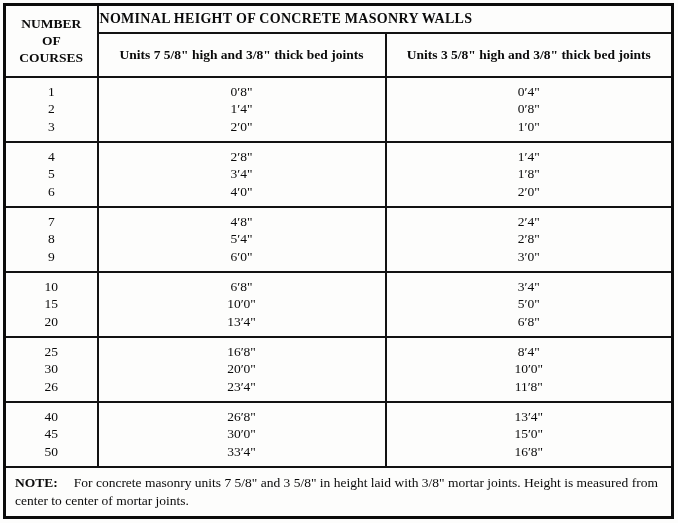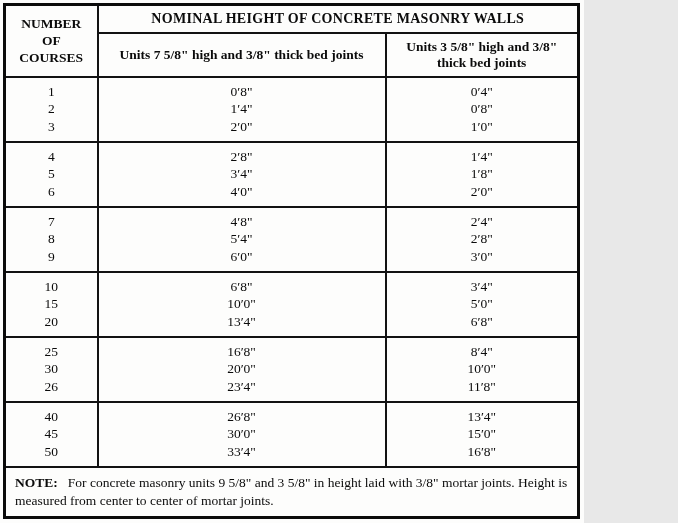--- a/index.html
+++ b/index.html
@@ -1,17 +1,17 @@
 <!DOCTYPE html>
 <html><head>
 <meta charset="utf-8">
 <style>
   html, body { margin: 0; padding: 0; background: #e8e8e8; }
   .page {
-    width: 584px;
+    width: 678px;
     height: 523px;
     background: #fdfdfc;
     box-sizing: border-box;
     padding: 3px 4px 4px 3px;
     font-family: "Liberation Serif", "DejaVu Serif", serif;
     color: #0b0b0b;
     overflow: hidden;
   }
   table.masonry {
     border-collapse: collapse;
@@ -30,21 +30,20 @@
   tr.grp  { height: 65px; }
   td.c-head {
     text-align: center;
     vertical-align: middle;
     font-weight: bold;
     font-size: 13.5px;
     line-height: 17px;
     white-space: pre-line;
   }
   td.t-head {
-    text-align: center;
     vertical-align: middle;
     font-weight: bold;
     font-size: 14px;
     letter-spacing: 0.3px;
   }
   td.s-head {
     text-align: center;
     vertical-align: middle;
     font-weight: bold;
     font-size: 13.5px;
@@ -59,21 +58,21 @@
     white-space: pre-line;
   }
   td.note {
     vertical-align: top;
     font-size: 13.5px;
     line-height: 18px;
     padding: 6px 9px 4px 9px;
   }
   .note-label {
     font-weight: bold;
-    padding-right: 10px;
+    padding-right: 16px;
   }
 </style>
 </head>
 <body>
 
 <div class="page">
   <table class="masonry">
     <colgroup>
       <col style="width:93px">
       <col style="width:288px">
@@ -153,18 +152,18 @@
         <td class="val">26′8"
 30′0"
 33′4"</td>
         <td class="val">13′4"
 15′0"
 16′8"</td>
       </tr>
 
       <tr class="note-row">
         <td class="note" colspan="3">
-          <span class="note-label">NOTE:</span><span>For concrete masonry units 9 5/8" and 3 5/8" in height laid with 3/8" mortar joints. Height is measured from center to center of mortar joints.</span>
+          <span class="note-label">NOTE:</span><span>For concrete masonry units 7 5/8" and 3 5/8" in height laid with 3/8" mortar joints. Height is measured from center to center of mortar joints.</span>
         </td>
       </tr>
     </tbody>
   </table>
 </div>
 
 </body></html>

